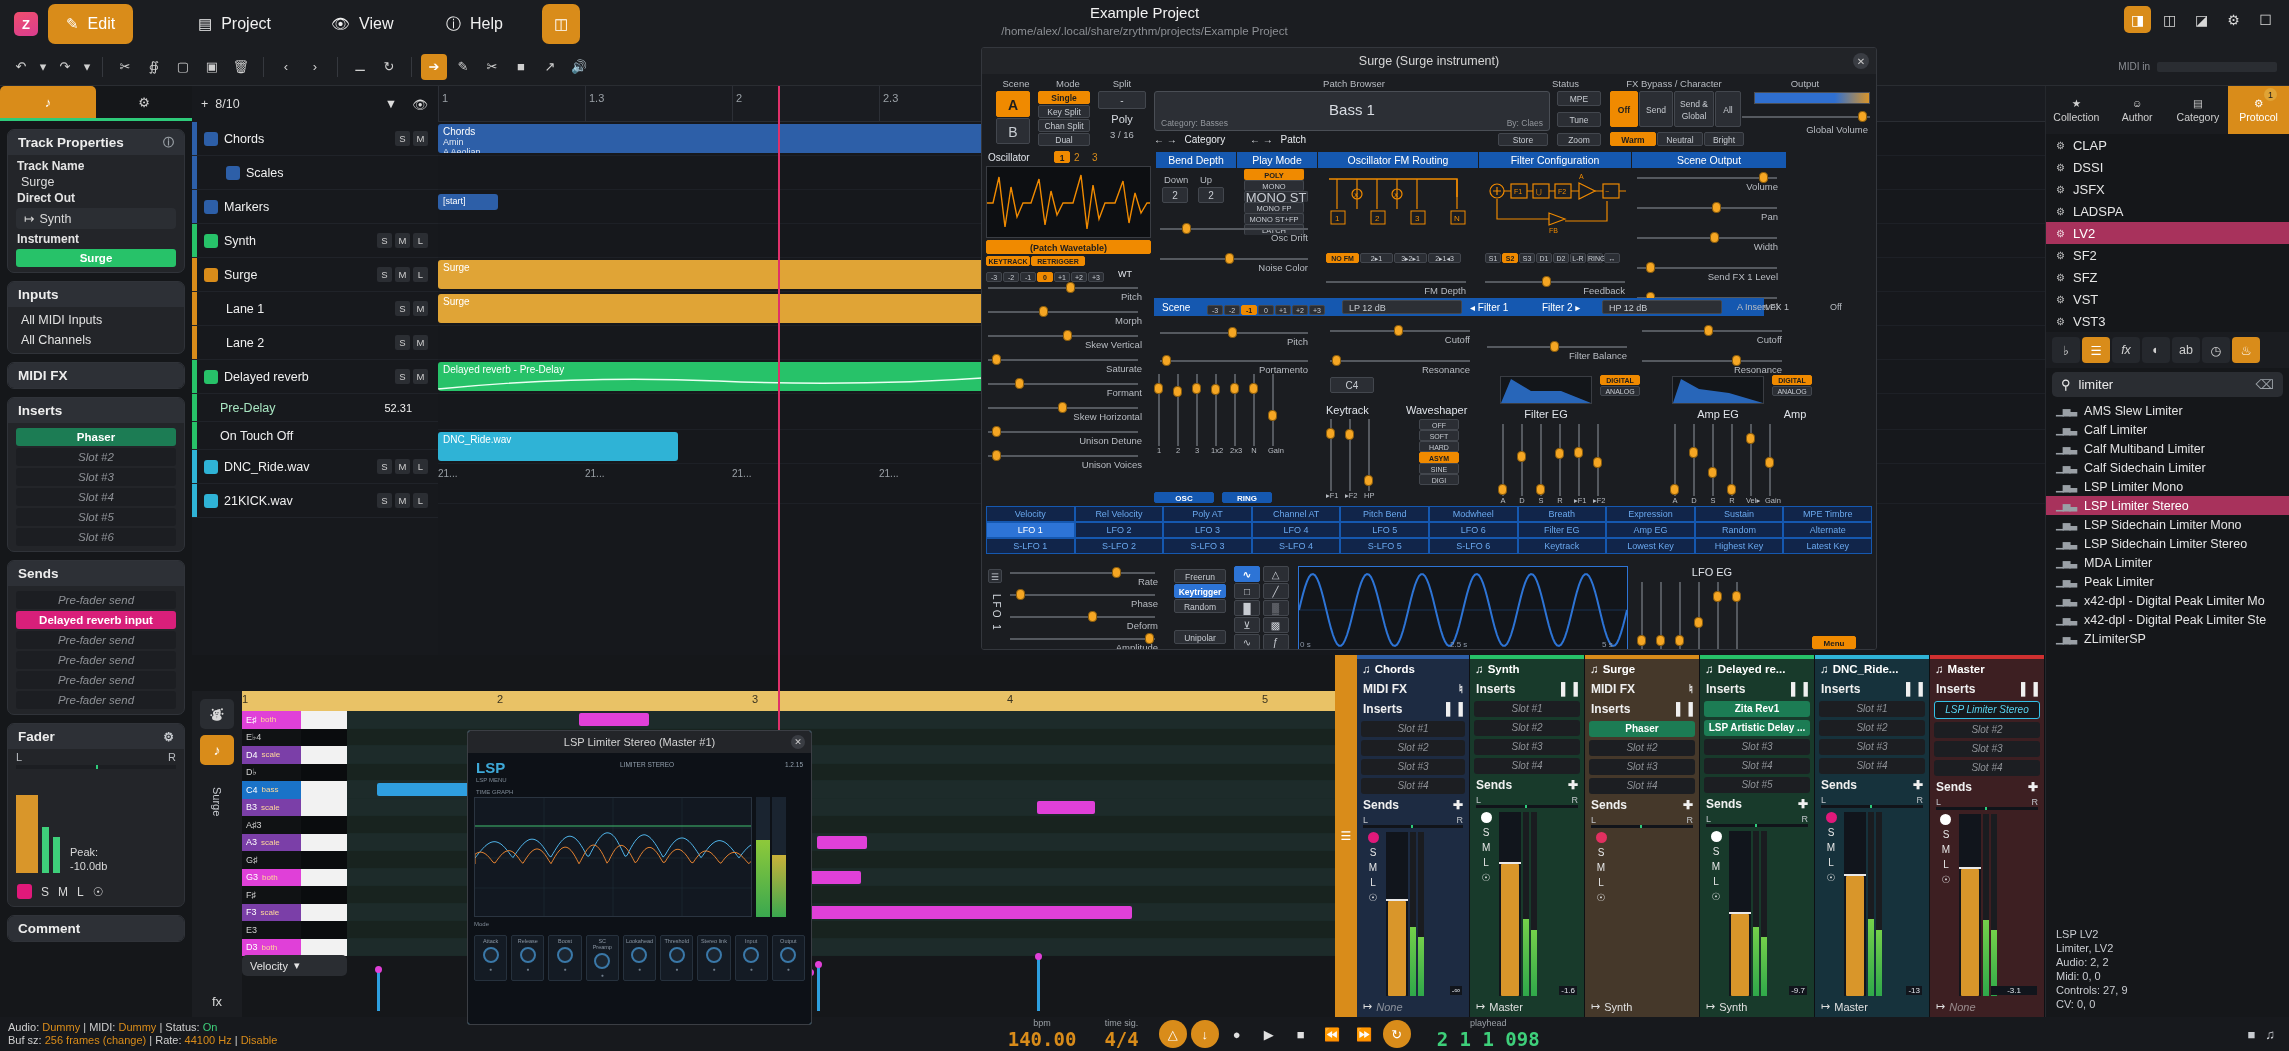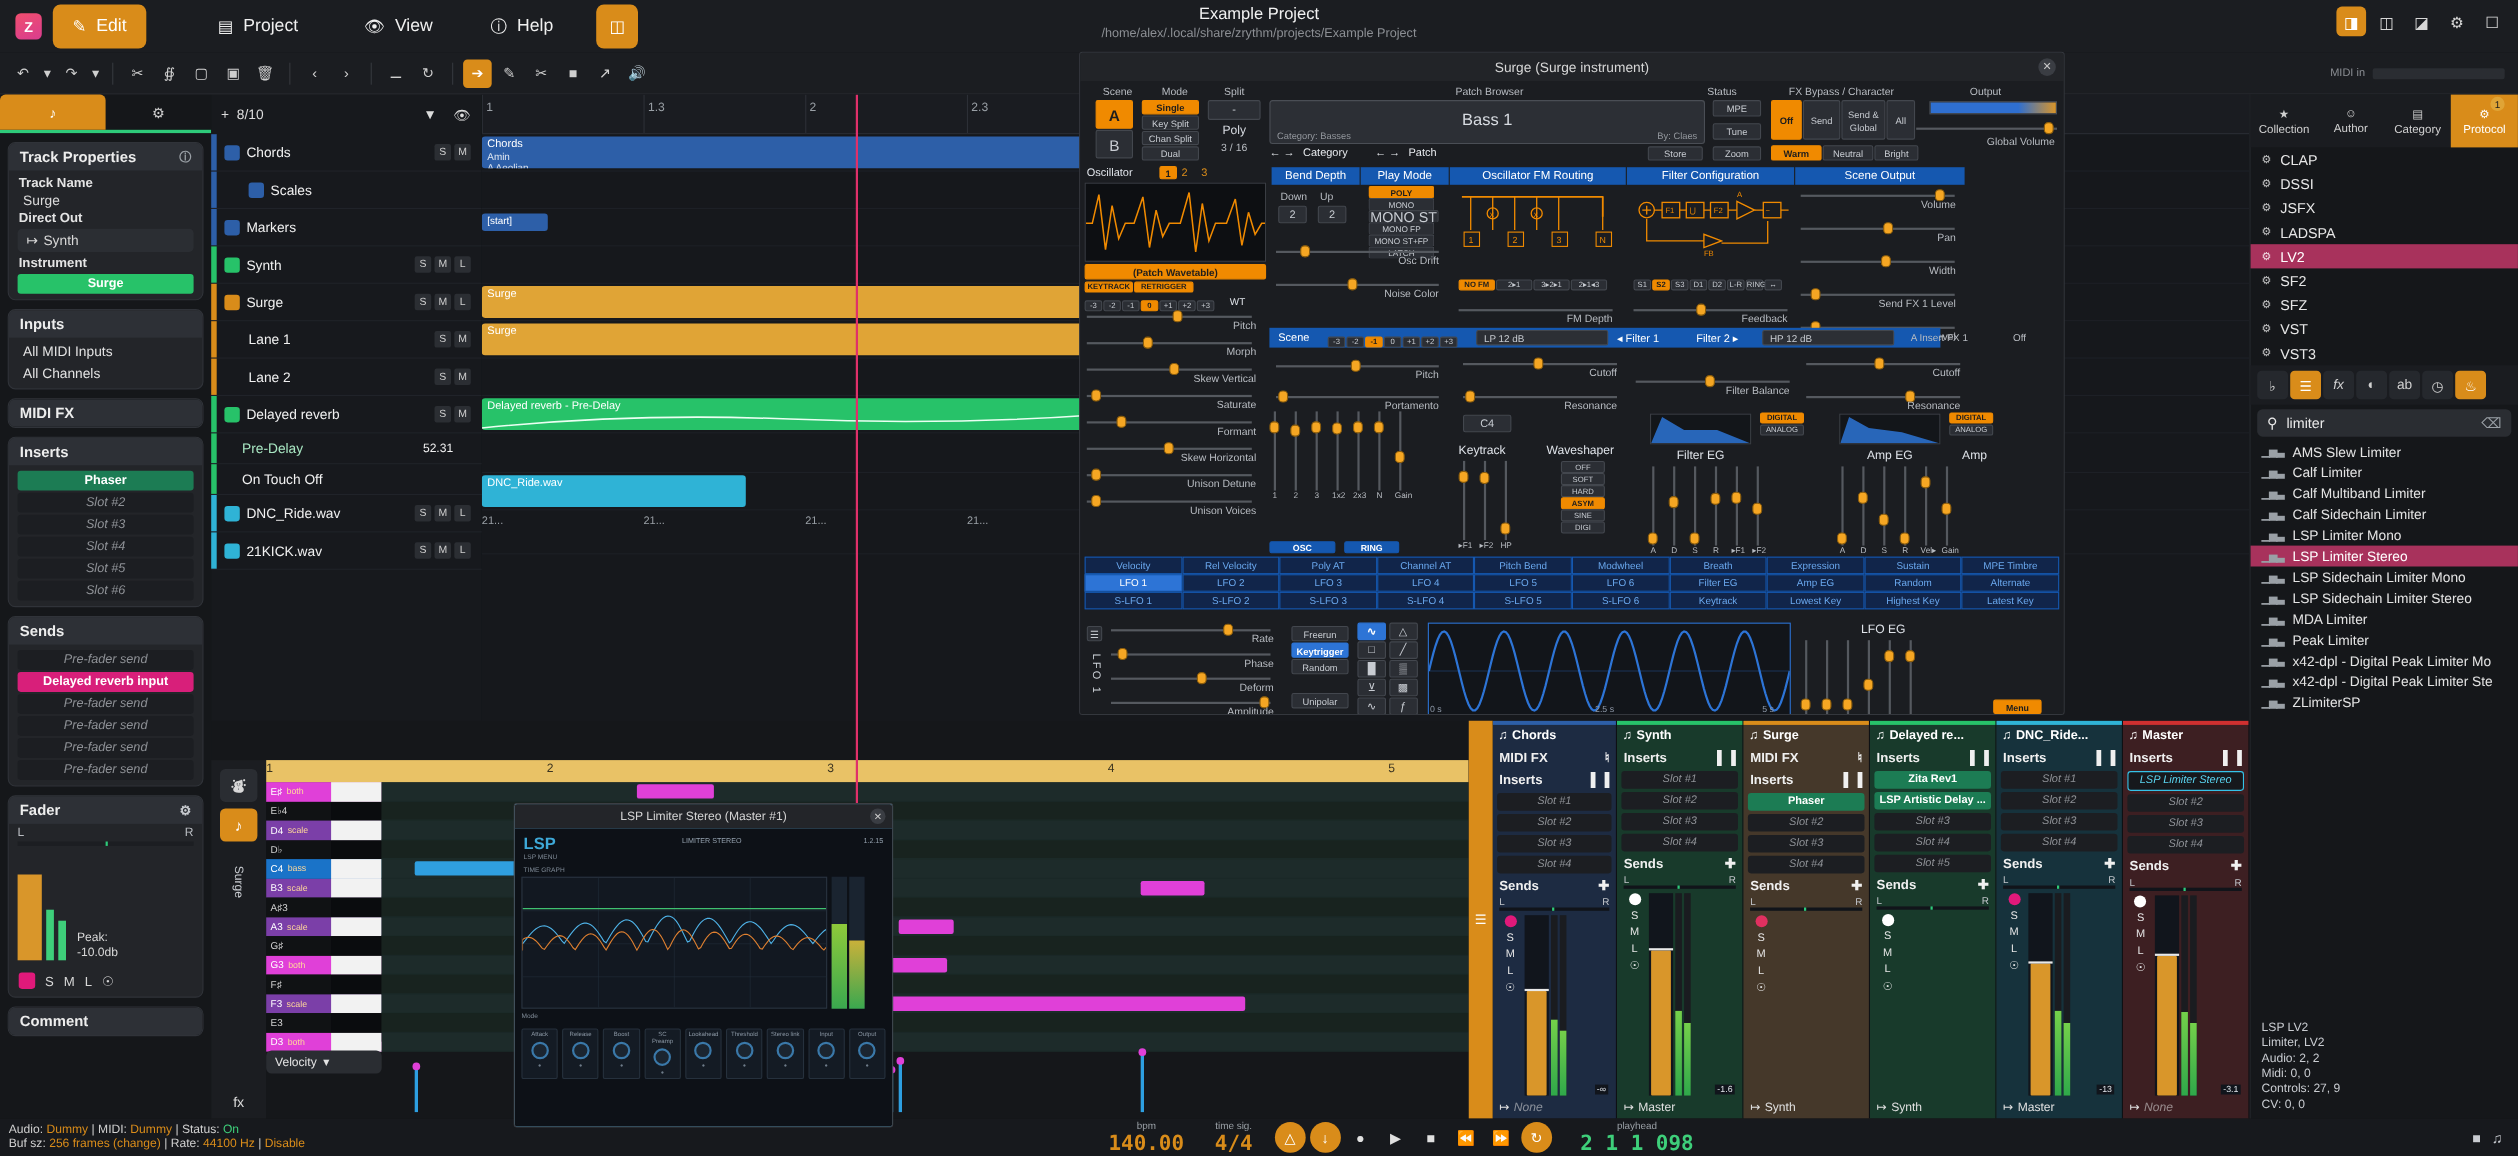--- a/index.html
+++ b/index.html
@@ -989,20 +989,33 @@
           <div style="position:absolute;left:48%;width:2px;height:3px;background:#2ecb7a"></div>
         </div>
         <div style="display:flex;flex:1;padding:4px 6px 0;gap:3px;">
           <div style="width:20px;display:flex;flex-direction:column;align-items:center;gap:4px;font-size:10px;color:#e6e6e6;">
             <span style="width:11px;height:11px;border-radius:50%;background:#ffffff"></span>
             <span>S</span>
             <span>M</span>
             <span>L</span>
             <span>☉</span>
           </div>
+          <div style="flex:1;display:flex;align-items:flex-end;gap:2px;position:relative;">
+            <div style="width:22px;background:#11151c;height:100%;position:relative;">
+              <div class="mfader" style="position:absolute;bottom:0;left:2px;width:18px;height:50%;"></div>
+              <div style="position:absolute;left:0;right:0;bottom:50%;height:2px;background:#e9e9e9;"></div>
+            </div>
+            <div class="meter" style="height:100%;">
+              <div style="position:absolute;bottom:0;width:100%;height:42%;background:linear-gradient(0deg,#2fa84a,#74d04a);"></div>
+            </div>
+            <div class="meter" style="height:100%;">
+              <div style="position:absolute;bottom:0;width:100%;height:36%;background:linear-gradient(0deg,#2fa84a,#74d04a);"></div>
+            </div>
+            <div style="position:absolute;right:1px;bottom:1px;font-size:8px;color:#dfe3e9;background:#11151c;padding:0 2px;">-9.7</div>
+          </div>
         </div>
         <div class="routeout">
           <span>↦</span>
           <span style="">Synth</span>
         </div>
       </div>
       <div class="strip" style="width: 118px; background: rgb(22, 50, 60); border-right: 1px solid rgb(14, 16, 19);">
         <div class="striptop" style="background:#2fb3d6"></div>
         <div class="stripname">
           <span>♫</span>
@@ -1091,21 +1104,21 @@
             <div style="width:22px;background:#11151c;height:100%;position:relative;">
               <div class="mfader" style="position:absolute;bottom:0;left:2px;width:18px;height:70%;"></div>
               <div style="position:absolute;left:0;right:0;bottom:70%;height:2px;background:#e9e9e9;"></div>
             </div>
             <div class="meter" style="height:100%;">
               <div style="position:absolute;bottom:0;width:100%;height:42%;background:linear-gradient(0deg,#2fa84a,#74d04a);"></div>
             </div>
             <div class="meter" style="height:100%;">
               <div style="position:absolute;bottom:0;width:100%;height:36%;background:linear-gradient(0deg,#2fa84a,#74d04a);"></div>
             </div>
-            <div style="position:absolute;right:1px;bottom:1px;font-size:8px;color:#dfe3e9;background:#11151c;padding:0 2px;">-3.1</div>
+            <div style="position:absolute;right:1px;bottom:1px;font-size:8px;color:#dfe3e9;background:#11151c;padding:0 16px;">-3.1</div>
           </div>
         </div>
         <div class="routeout">
           <span>↦</span>
           <span style="opacity:.55;font-style:italic;">None</span>
         </div>
       </div>
     </div>
 </div>
 

